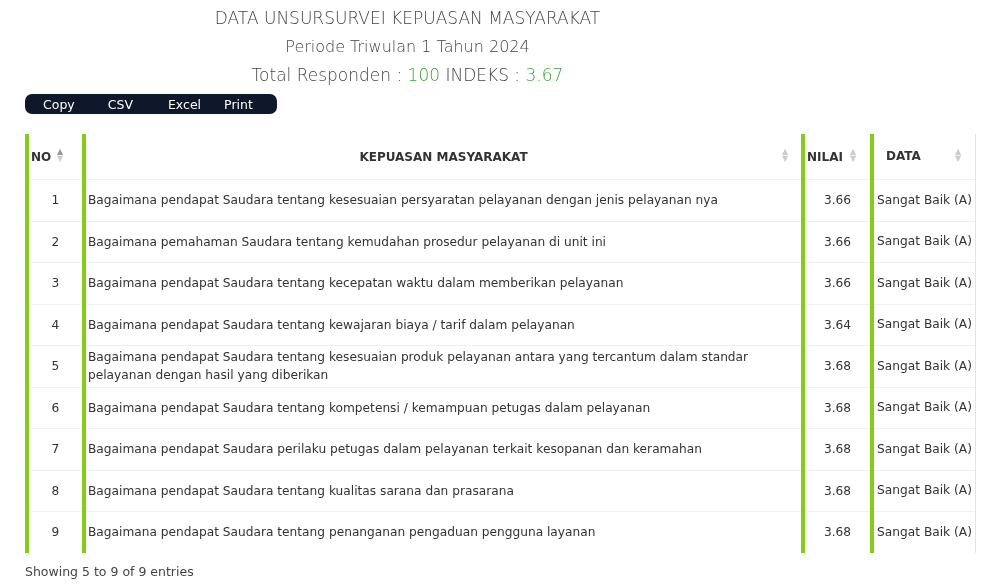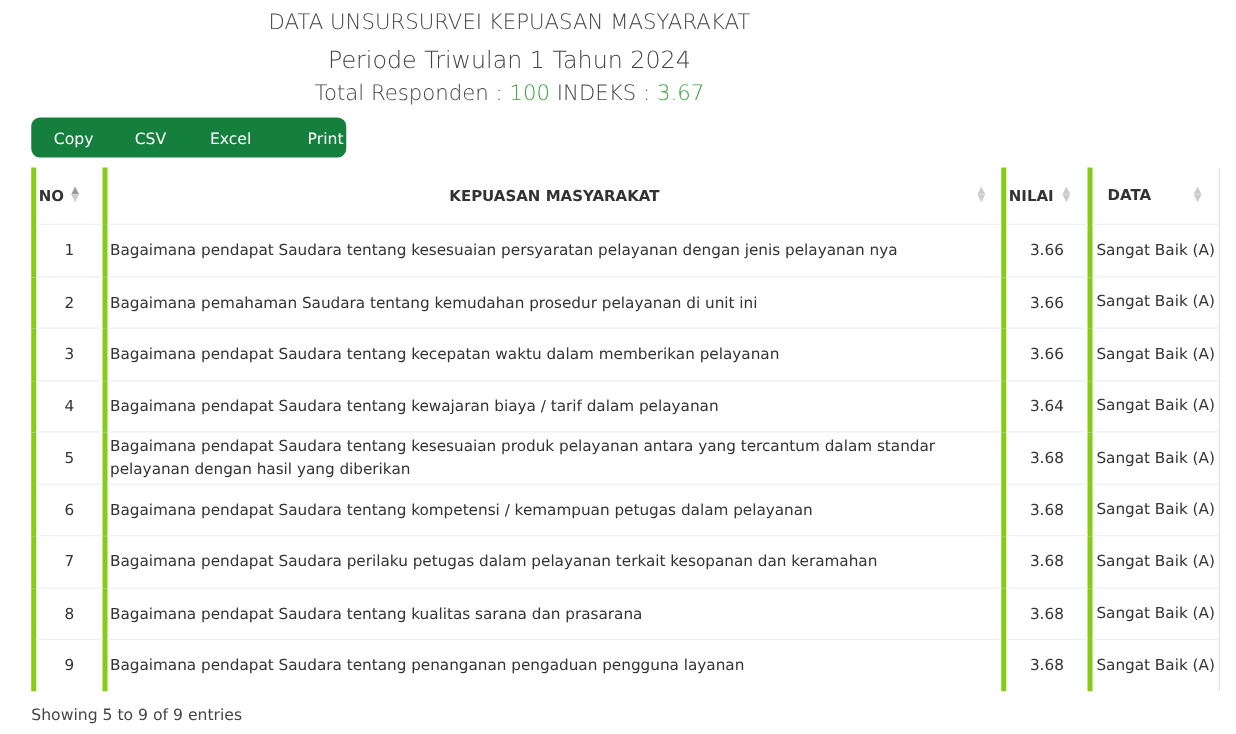--- a/index.html
+++ b/index.html
@@ -1,22 +1,22 @@
 <!DOCTYPE html>
 <html><head>
 <meta charset="utf-8">
 <style>
   html,body{margin:0;padding:0;background:#fff;}
   body{width:989px;height:587px;overflow:hidden;font-family:"DejaVu Sans","Liberation Sans",sans-serif;color:#333;position:relative;}
   .hdr{position:absolute;left:0;width:815px;text-align:center;color:#444;font-weight:300;}
   .h1{top:8px;font-size:17px;}
-  .h2{top:37px;font-size:19px;}
+  .h2{top:37px;font-size:16px;}
   .h3{top:65px;font-size:17px;}
   .green{color:#3aa33a;}
-  .btns{position:absolute;left:25px;top:94px;width:252px;height:32px;background:#15803d;border-radius:7px;display:flex;align-items:center;}
+  .btns{position:absolute;left:25px;top:94px;width:252px;height:20px;background:#0f172a;border-radius:7px;display:flex;align-items:center;}
   .btn{color:#fff;font-size:12.5px;padding:0 0 0 0;cursor:pointer;}
   table{position:absolute;left:25px;top:134px;width:951px;border-collapse:collapse;font-size:12.2px;}
   th,td{border-left:4px solid #84cc16;border-right:1px solid #e4e4e4;}
   th{height:43px;font-weight:bold;font-size:12px;color:#333;position:relative;text-align:center;}
   td{height:40.5px;padding:0;vertical-align:middle;}
   tbody tr{border-top:1px solid #f0f0f0;}
   .c-no{width:50px;text-align:center;}
   .c-q{text-align:left;padding-left:2px;line-height:18px;margin-left:40px;}
   .c-n{width:62px;text-align:center;}
   .c-m{width:88px;text-align:center;line-height:19px;}
@@ -28,21 +28,21 @@
 <body>
 
 <div class="hdr h1">DATA UNSURSURVEI KEPUASAN MASYARAKAT</div>
 <div class="hdr h2">Periode Triwulan 1 Tahun 2024</div>
 <div class="hdr h3"><span>Total Responden : </span><span class="green">100</span><span> INDEKS : </span><span class="green">3.67</span></div>
 
 <div class="btns">
   <span class="btn" style="margin-left:18px">Copy</span>
   <span class="btn" style="margin-left:33px">CSV</span>
   <span class="btn" style="margin-left:35px">Excel</span>
-  <span class="btn" style="margin-left:45px">Print</span>
+  <span class="btn" style="margin-left:23px">Print</span>
 </div>
 
 <table>
   <thead>
     <tr>
       <th class="c-no" style="text-align:left;padding-left:2px;"><span>NO</span><span class="sort" style="left:28px;">
             <span style="color:#999">▲</span>
             <span>▼</span>
           </span></th>
       <th><span>KEPUASAN MASYARAKAT</span><span class="sort" style="right:12px;">

